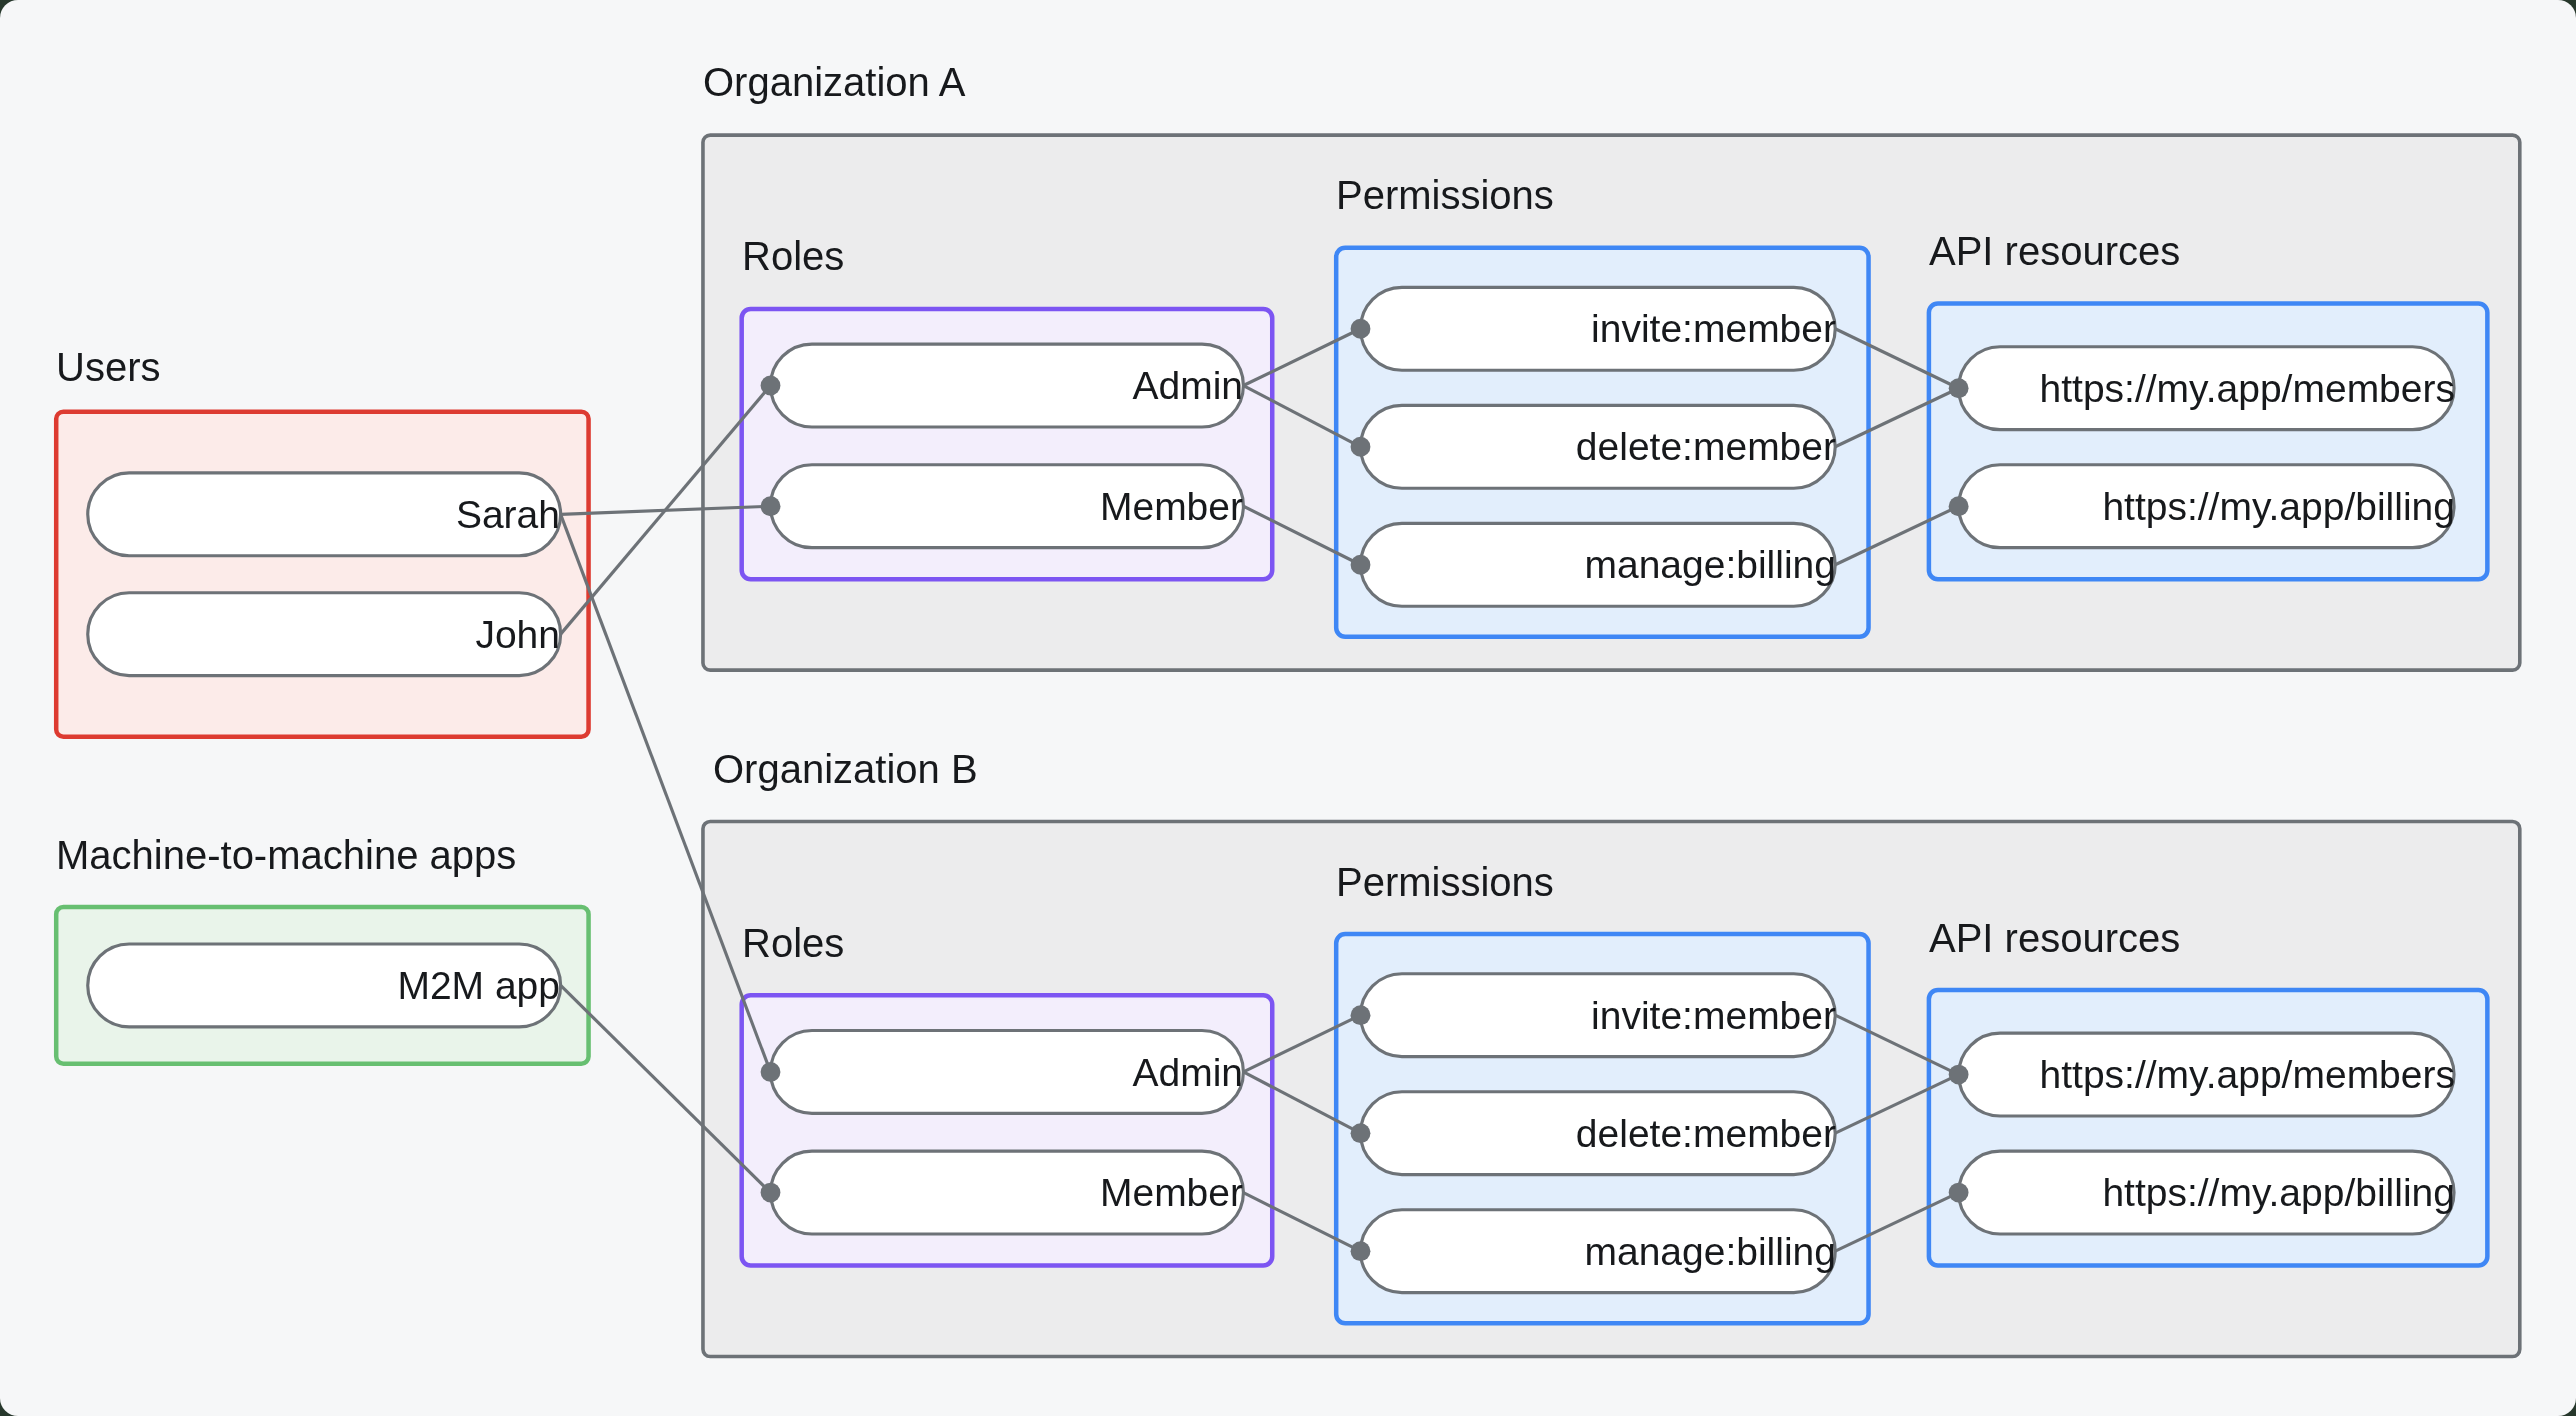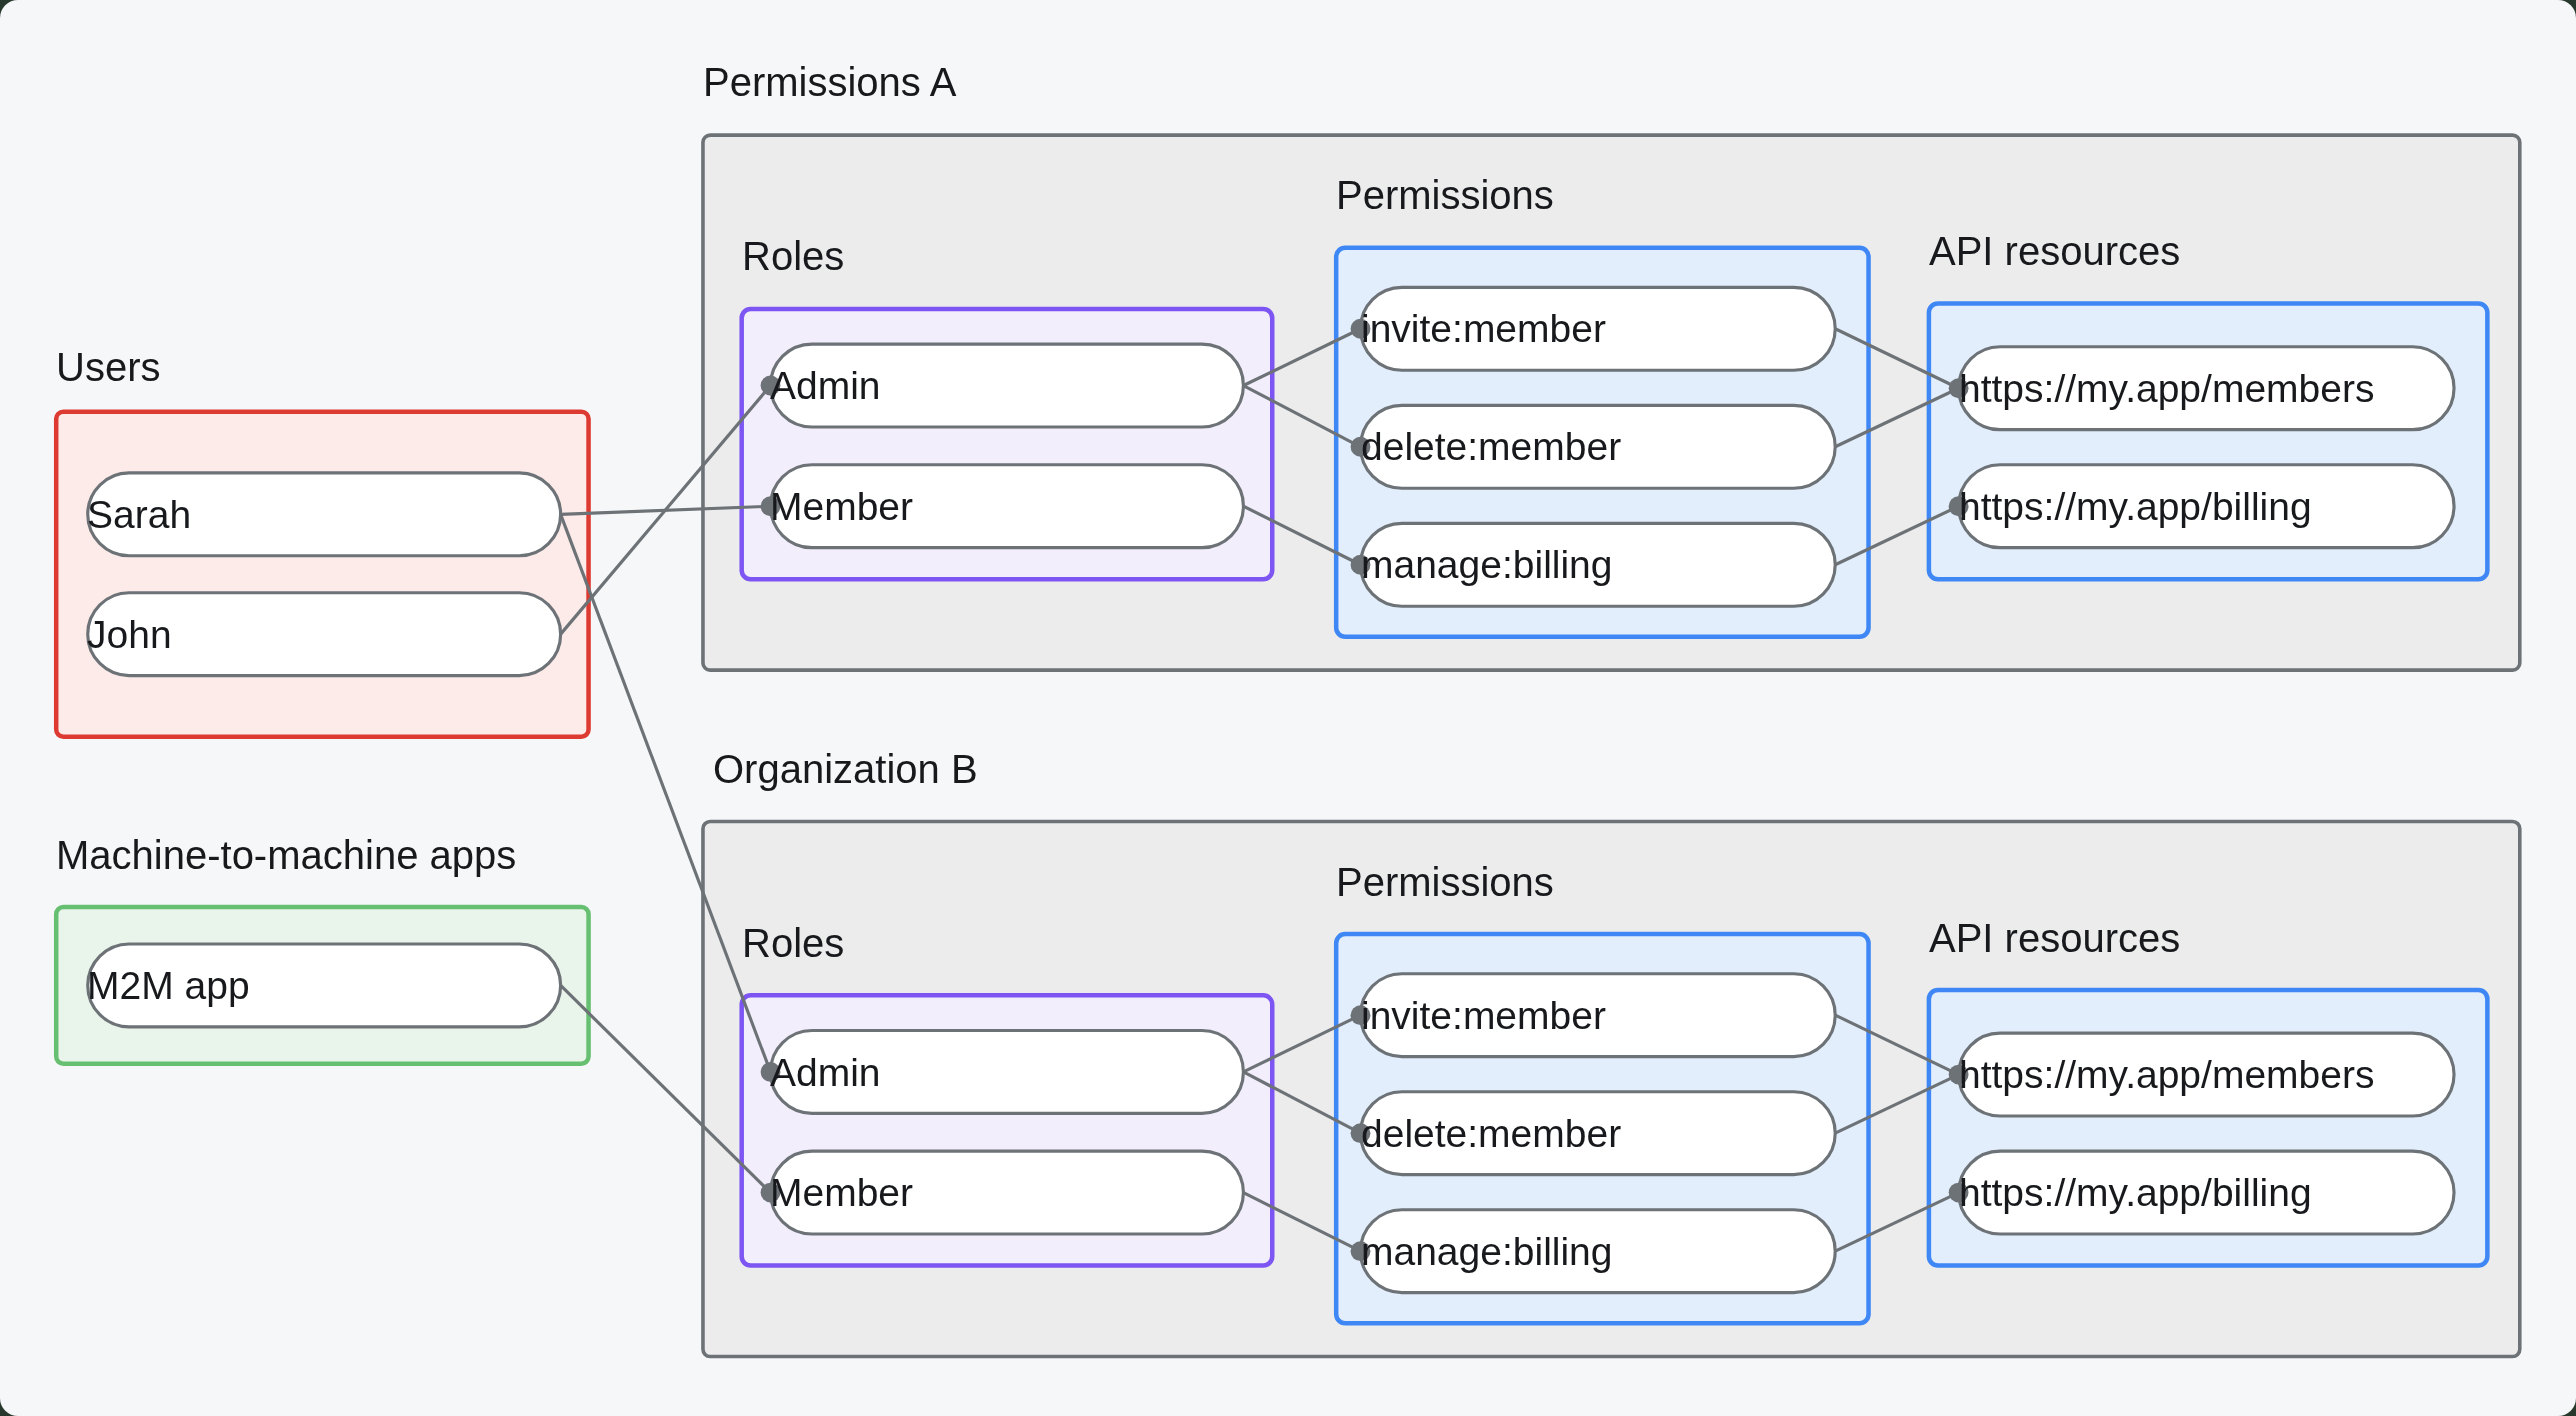--- a/index.html
+++ b/index.html
@@ -24,21 +24,21 @@
   .pill    {fill:var(--pill-fill); stroke:var(--pill-stroke); stroke-width:3.5;}
   .edge    {stroke:var(--line);    stroke-width:3.5; fill:none;}
   .dot     {fill:var(--line);}
 
   .sec-label{
     position:absolute;font-size:40px;line-height:47px;color:var(--ink);
     white-space:nowrap;letter-spacing:0px;
   }
   .pill-label{
     position:absolute;font-size:39px;color:var(--ink);
-    text-align:left;white-space:nowrap;height:83px;line-height:83px;
+    text-align:right;white-space:nowrap;height:83px;line-height:83px;
   }
 </style>
 </head>
 <body>
 
 <div class="surface">
 
   <svg class="diagram" viewBox="0 0 2859 1572">
 
     <rect class="box-org" x="780" y="150" width="2017" height="594" rx="8"></rect>
@@ -100,21 +100,21 @@
     <circle class="dot" cx="2174" cy="562" r="11"></circle>
     <circle class="dot" cx="1510" cy="1127" r="11"></circle>
     <circle class="dot" cx="1510" cy="1258" r="11"></circle>
     <circle class="dot" cx="1510" cy="1389" r="11"></circle>
     <circle class="dot" cx="2174" cy="1193" r="11"></circle>
     <circle class="dot" cx="2174" cy="1324" r="11"></circle>
   </svg>
 
   <div class="sec-label" style="left:56px;top:344px">Users</div>
   <div class="sec-label" style="left:56px;top:832px">Machine-to-machine apps</div>
-  <div class="sec-label" style="left:703px;top:59px">Permissions A</div>
+  <div class="sec-label" style="left:703px;top:59px">Organization A</div>
   <div class="sec-label" style="left:742px;top:233px">Roles</div>
   <div class="sec-label" style="left:1336px;top:172px">Permissions</div>
   <div class="sec-label" style="left:1929px;top:228px">API resources</div>
   <div class="sec-label" style="left:713px;top:746px">Organization B</div>
   <div class="sec-label" style="left:742px;top:920px">Roles</div>
   <div class="sec-label" style="left:1336px;top:859px">Permissions</div>
   <div class="sec-label" style="left:1929px;top:915px">API resources</div>
 
   <div class="pill-label" style="left:87px;top:593px;width:473px">John</div>
   <div class="pill-label" style="left:87px;top:473px;width:473px">Sarah</div>

